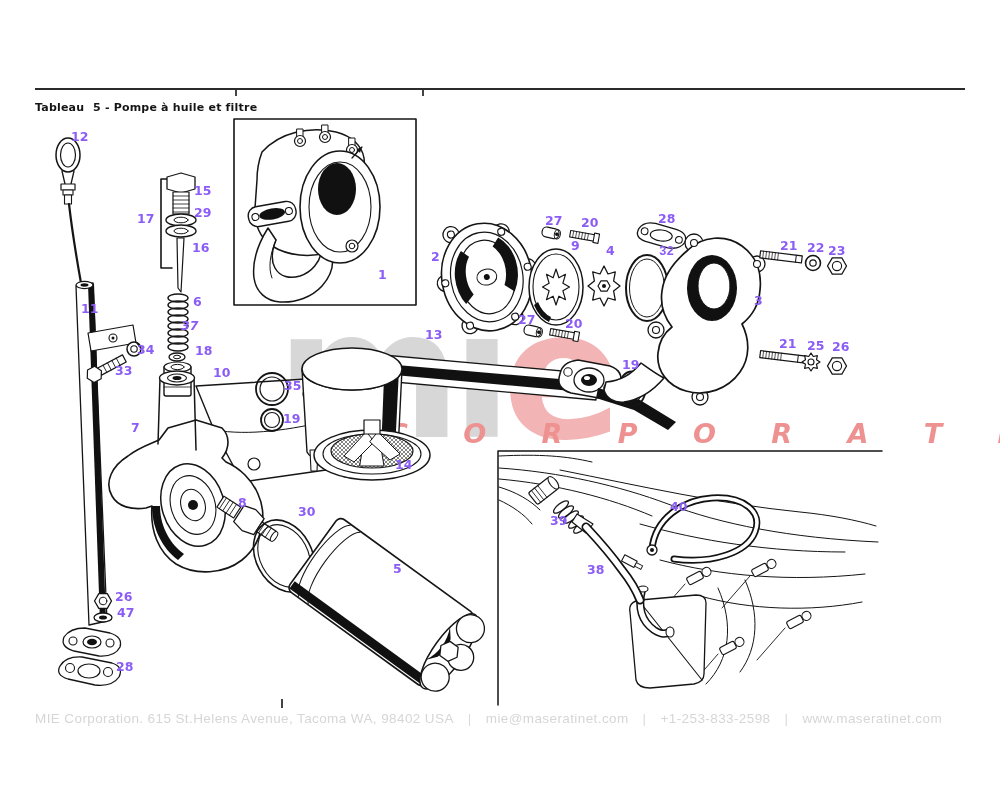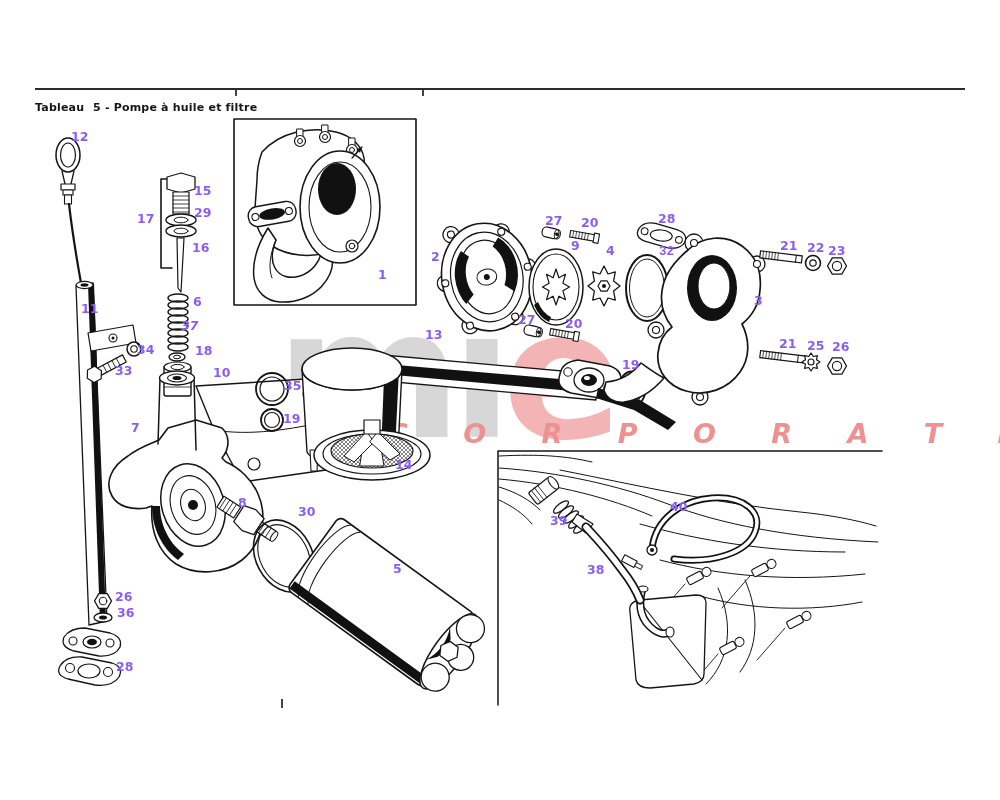--- a/index.html
+++ b/index.html
@@ -477,20 +477,23 @@
       <span class="pnum" style="left: 518px; top: 313px;">27</span>
       <span class="pnum" style="left: 658px; top: 212px;">28</span>
       <span class="pnum" style="left: 116px; top: 660px;">28</span>
       <span class="pnum" style="left: 194px; top: 206px; text-align: center;">29</span>
       <span class="pnum" style="left: 298px; top: 505px;">30</span>
       <span class="pnum" style="left: 622px; top: 358px;">19</span>
       <span class="pnum" style="left: 659px; top: 246px; font-family: Liberation Mono, monospace;">32</span>
       <span class="pnum" style="left: 115px; top: 364px;">33</span>
       <span class="pnum" style="left: 137px; top: 343px;">34</span>
       <span class="pnum" style="left: 284px; top: 379px;">35</span>
-      <span class="pnum" style="left: 117px; top: 606px;">36</span>
+      <span class="pnum" style="left: 117px; top: 606px;">47</span>
       <span class="pnum" style="left: 181px; top: 319px; font-style: italic;">37</span>
       <span class="pnum" style="left: 587px; top: 563px;">38</span>
       <span class="pnum" style="left: 550px; top: 514px;">39</span>
       <span class="pnum" style="left: 670px; top: 500px;">40</span>
     </div>
 
+  <div class="footer">
+    <span>MIE Corporation. 615 St.Helens Avenue, Tacoma WA, 98402 USA</span><span class="sep">|</span><span>mie@maseratinet.com</span><span class="sep">|</span><span>+1-253-833-2598</span><span class="sep">|</span><span>www.maseratinet.com</span>
+  </div>
 </div>
 
 </body></html>

